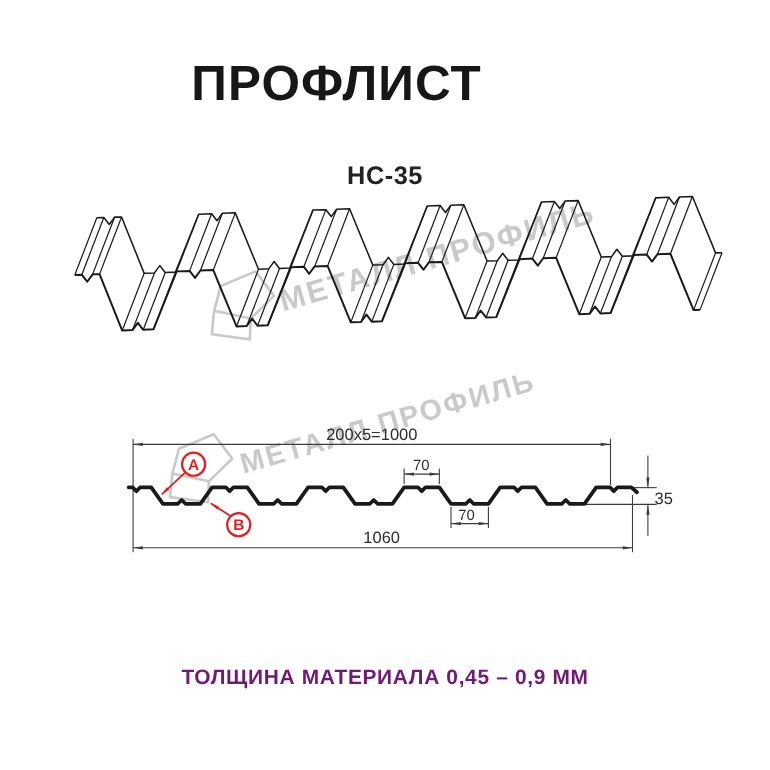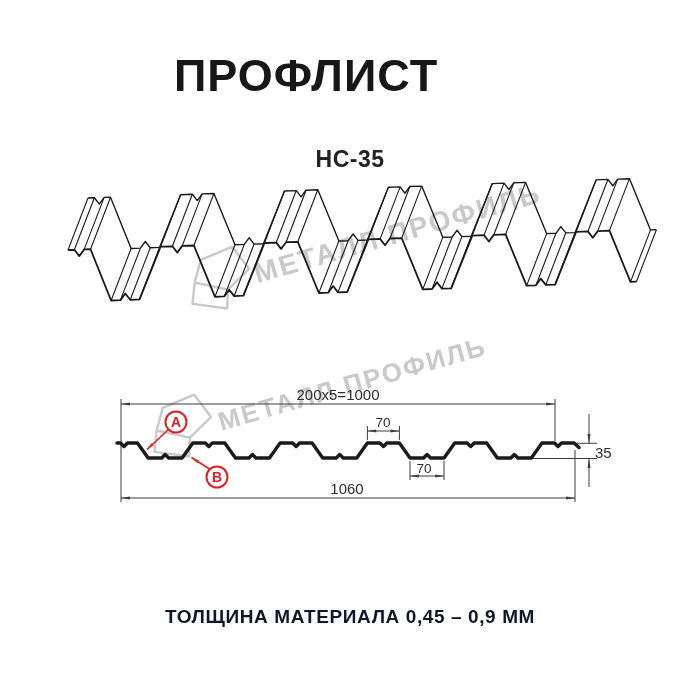--- a/index.html
+++ b/index.html
@@ -3,21 +3,21 @@
 <meta charset="utf-8">
 <style>
   html,body{margin:0;padding:0;}
   body{width:700px;height:700px;background:#ffffff;position:relative;overflow:hidden;
        font-family:"Liberation Sans",sans-serif;}
   .page-title{position:absolute;top:50px;left:0;width:612px;text-align:center;
        font-size:45px;font-weight:800;letter-spacing:1px;color:#171717;}
   .page-subtitle{position:absolute;top:106px;left:0;width:700px;text-align:center;
        font-size:23px;font-weight:700;letter-spacing:.5px;color:#222;margin-top:40px;}
   .footer-text{position:absolute;top:606px;left:0;width:700px;text-align:center;
-       font-size:19px;font-weight:600;letter-spacing:.6px;color:#0f172a;}
+       font-size:19px;font-weight:600;letter-spacing:.6px;color:#701a75;}
   svg.canvas{position:absolute;top:0;left:0;}
   .wm-text{font-weight:700;letter-spacing:2px;}
   .dim-text{font-size:15px;fill:#2e2e2e;}
   .dim-text-sm{font-size:13.5px;fill:#2e2e2e;}
   .callout-letter{font-size:14px;font-weight:700;}
 </style>
 </head>
 <body>
 
 <div class="page-title">ПРОФЛИСТ</div>

